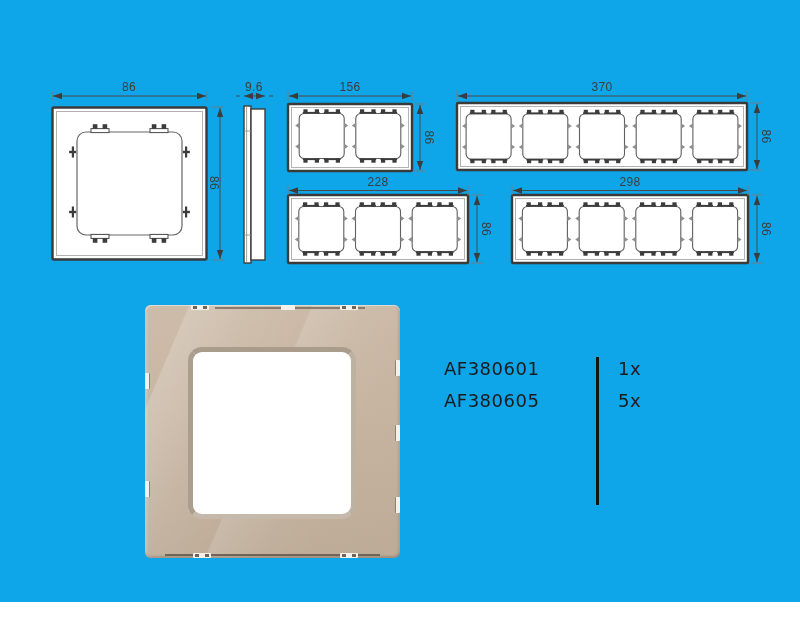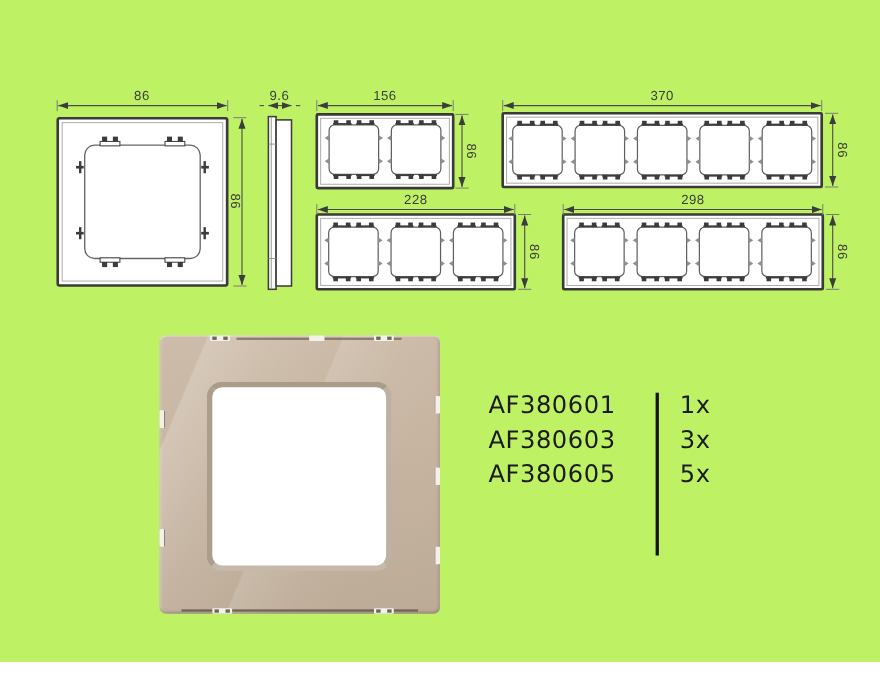--- a/index.html
+++ b/index.html
@@ -1,16 +1,16 @@
 <!DOCTYPE html>
 <html><head>
 <meta charset="utf-8">
 <style>
   html,body{margin:0;padding:0;background:#fff;}
-  .canvas{position:relative;width:800px;height:602px;background:#bef264;overflow:hidden;
+  .canvas{position:relative;width:800px;height:602px;background:#0ea5e9;overflow:hidden;
           font-family:"Liberation Sans",sans-serif;}
 
   
   .drawings{position:absolute;left:0;top:0;}
   .outer{fill:#ffffff;stroke:#3a3a3a;stroke-width:2.4;}
   .inner{fill:none;stroke:#ababab;stroke-width:0.9;}
   .open {fill:#ffffff;stroke:#666666;stroke-width:1.2;}
   .outer2{fill:#ffffff;stroke:#3c3c3c;stroke-width:1.4;}
   .thin {stroke:#8a8a8a;stroke-width:0.8;}
   .dim  {stroke:#4a4a4a;stroke-width:1;fill:none;}
@@ -37,21 +37,21 @@
   .edge-top{left:70px;top:2px;width:150px;height:2px;opacity:.75;}
   .edge-bottom{left:20px;bottom:2px;width:215px;height:2.5px;}
   .notch{position:absolute;background:#f4f0ea;border-radius:1px;}
   .notch-h{width:18px;height:5px;}
   .notch-v{width:4px;height:16px;border-right:1px solid #8d8170;}
   .tick{position:absolute;background:#6f6455;width:4px;height:3px;}
 
   
   .codes{position:absolute;left:444px;top:353px;width:240px;color:#1b1b1b;}
   .code-row{display:grid;grid-template-columns:174px auto;align-items:baseline;height:31.5px;
-            font-family:"DejaVu Sans",sans-serif;font-size:22px;letter-spacing:.5px;line-height:31.5px;}
+            font-family:"DejaVu Sans",sans-serif;font-size:18px;letter-spacing:.5px;line-height:31.5px;}
   .code-col{white-space:nowrap;}
   .divider{position:absolute;left:152px;top:4px;width:2.5px;height:148px;background:#141414;}
 </style>
 </head>
 <body>
 
 <div class="canvas">
 
   <svg class="drawings" width="800" height="290" viewBox="0 0 800 290" role="img">
     <defs>
@@ -219,23 +219,19 @@
 
     <div class="opening"></div>
   </div>
 
   <div class="codes">
     <div class="code-row">
       <span class="code-col">AF380601</span>
       <span class="qty-col">1x</span>
     </div>
     <div class="code-row">
-      <span class="code-col">AF380603</span>
-      <span class="qty-col">3x</span>
-    </div>
-    <div class="code-row">
       <span class="code-col">AF380605</span>
       <span class="qty-col">5x</span>
     </div>
     <div class="divider"></div>
   </div>
 
 </div>
 
 </body></html>

